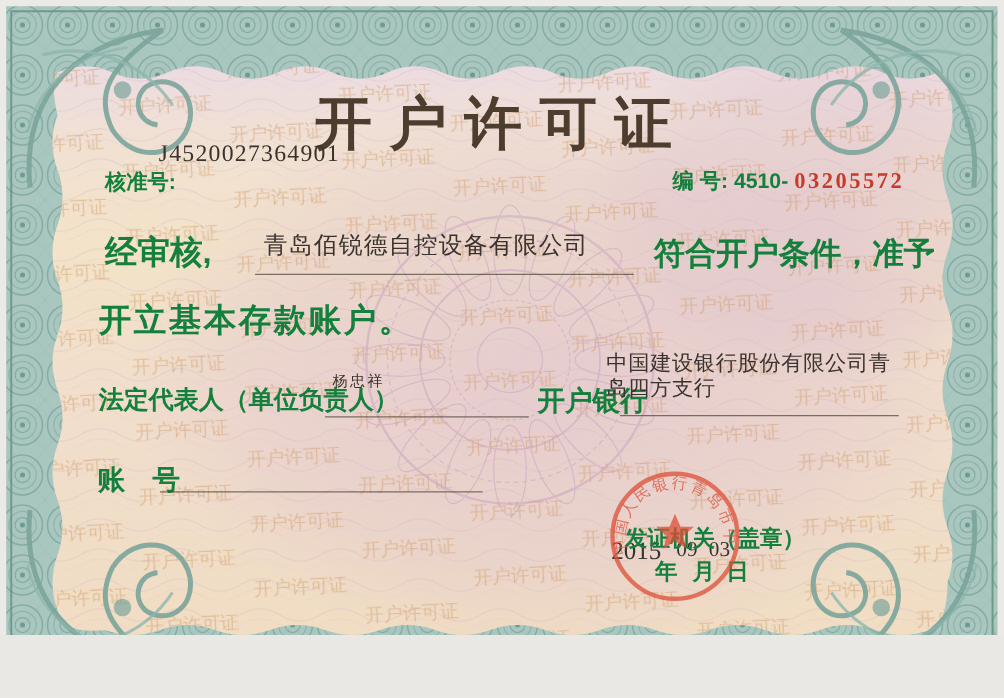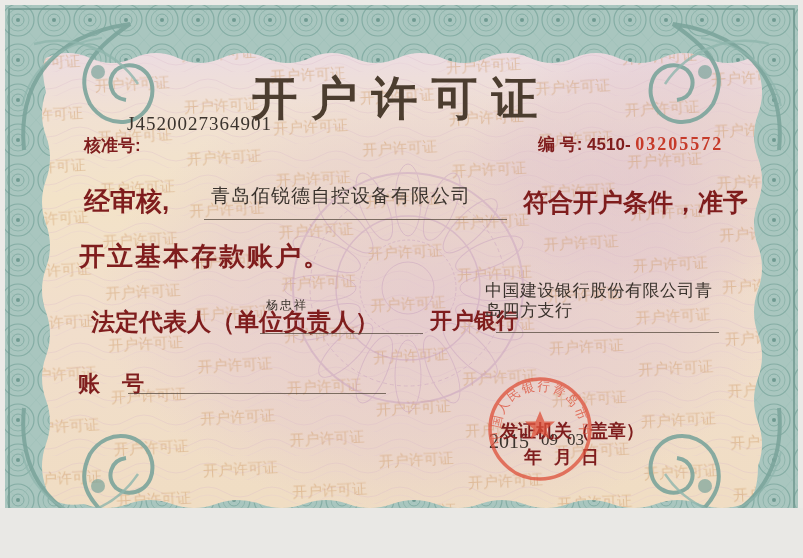--- a/index.html
+++ b/index.html
@@ -4,32 +4,32 @@
 <style>
   html,body{margin:0;padding:0;background:#e9e8e5;}
   .cert{position:relative;width:803px;height:508px;overflow:hidden;
         font-family:"Liberation Sans","DejaVu Sans",sans-serif;color:#3c342b;}
   .bg{position:absolute;left:0;top:0;z-index:0;}
   .layer{position:absolute;left:0;top:0;width:803px;height:558px;z-index:2;}
   .abs{position:absolute;white-space:nowrap;}
   .title{left:0;top:68px;width:803px;text-align:center;
          font-family:"Liberation Serif","DejaVu Serif",serif;font-weight:bold;
          font-size:46px;letter-spacing:14px;color:#4c3d2f;}
-  .label{font-weight:bold;color:#7f1d1d;}
+  .label{font-weight:bold;color:#15803d;}
   .serif{font-family:"Liberation Serif","DejaVu Serif",serif;color:#3a332d;}
   .approval-no{left:127px;top:113px;font-size:19px;letter-spacing:1px;}
   .approval-label{left:84px;top:134px;font-size:17px;}
   .serial-line{left:538px;top:133px;font-size:17px;}
   .serial-red{font-family:"Liberation Serif","DejaVu Serif",serif;font-size:18px;
               color:#c63b2a;letter-spacing:2px;font-weight:bold;}
   .reviewed{left:84px;top:184px;font-size:26px;}
   .company{left:211px;top:183px;font-size:19px;letter-spacing:1px;}
   .condition{left:523px;top:186px;font-size:25px;}
   .acct-type{left:79px;top:239px;font-size:26px;letter-spacing:2px;}
-  .legal-label{left:91px;top:306px;font-size:24px;}
+  .legal-label{left:79px;top:306px;font-size:20px;}
   .legal-name{left:266px;top:297px;font-size:12px;letter-spacing:2px;}
   .bank-label{left:430px;top:306px;font-size:22px;}
   .bank-name{left:485px;top:281px;width:242px;font-size:17px;line-height:1.2;
              white-space:normal;letter-spacing:.5px;}
   .acct-label{left:78px;top:369px;font-size:22px;}
   .acct-no{left:136px;top:355px;font-size:19px;letter-spacing:1px;}
   .issuer{left:500px;top:419px;font-size:18px;z-index:2;}
   .d-year{left:489px;top:430px;font-size:20px;}
   .d-month{left:541px;top:430px;font-size:17px;}
   .d-day{left:567px;top:430px;font-size:17px;}

